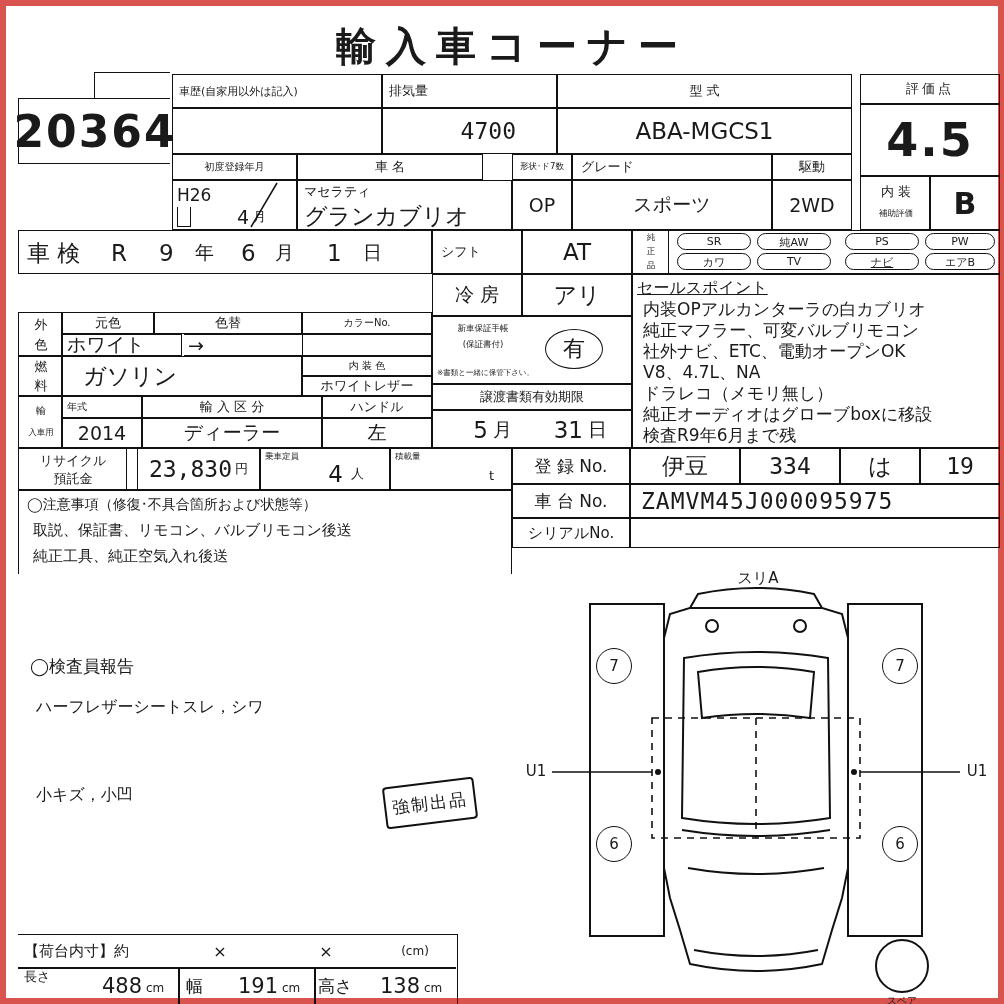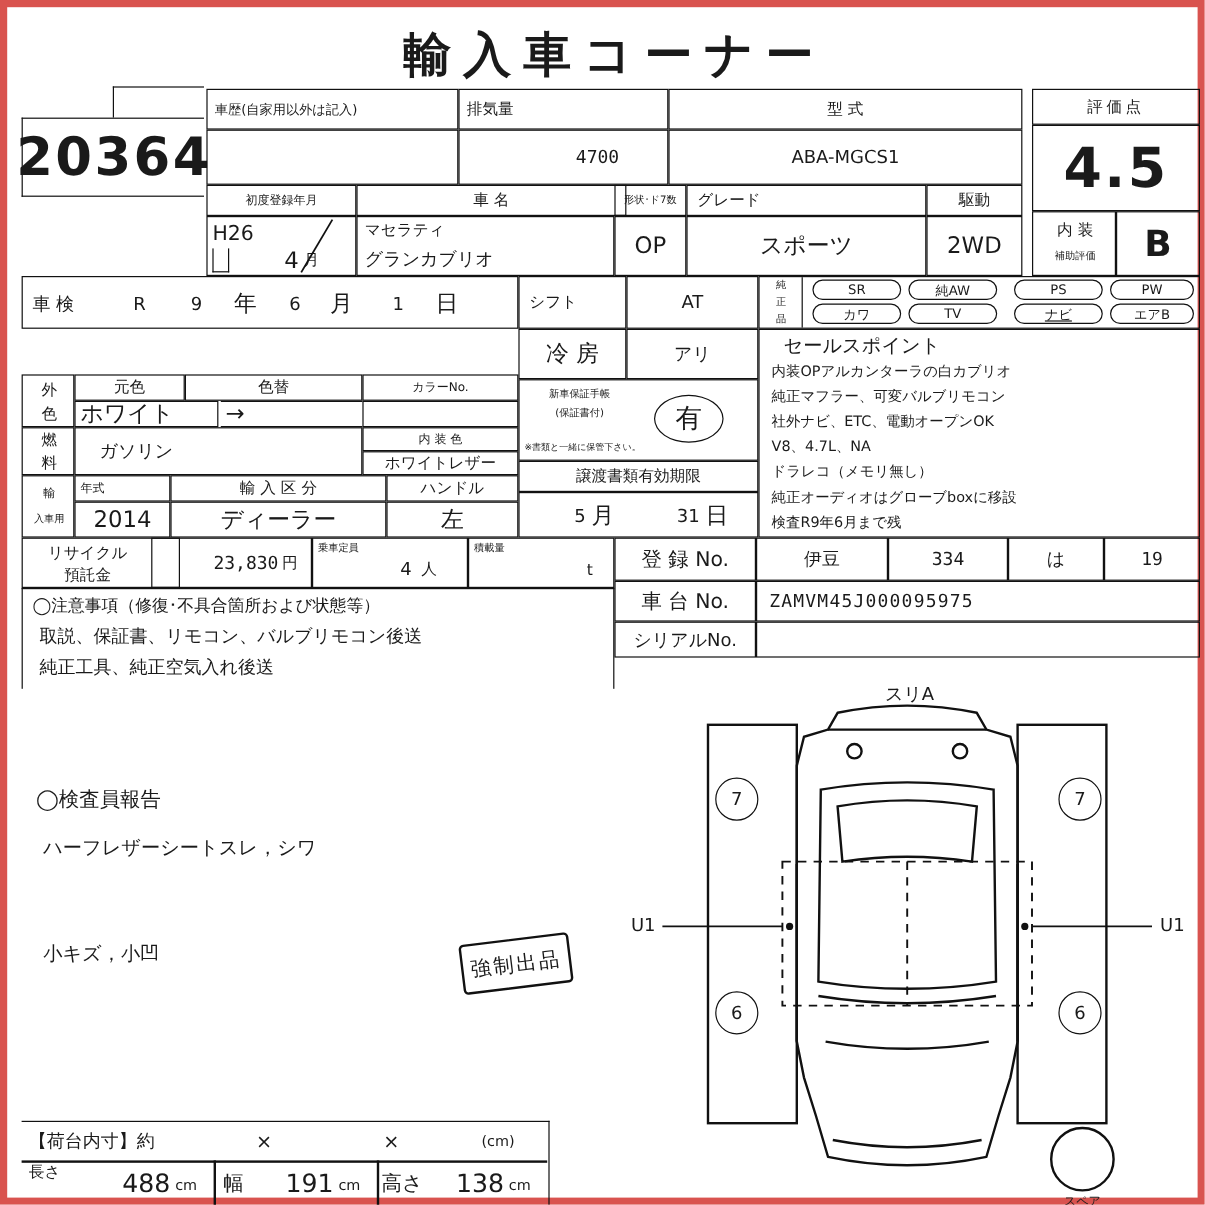--- a/index.html
+++ b/index.html
@@ -28,36 +28,36 @@
   .l{display:flex;align-items:center;justify-content:flex-start;}
   .r{display:flex;align-items:center;justify-content:flex-end;}
   .title{
     font-size:40px;font-weight:bold;letter-spacing:10px;
     text-align:center;
   }
   .lbl{font-size:13px;}
   .lbl-s{font-size:10px;}
   .lbl-xs{font-size:8.5px;}
   .val{font-size:19px;}
-  .val-l{font-size:15px;}
+  .val-l{font-size:23px;}
   .val-xl{font-size:30px;}
   .big{font-size:44px;font-weight:bold;letter-spacing:2px;}
   .mono{font-family:"DejaVu Sans Mono","Liberation Mono",monospace;}
   .pill{
     border:1.5px solid #111;border-radius:10px;
     font-size:11px;
     padding:1px 0;
     text-align:center;
   }
   .ellipse{
     border:1.5px solid #111;border-radius:50%;
     display:flex;align-items:center;justify-content:center;
     font-size:13px;
   }
-  .sp-line{font-size:12px;line-height:20px;white-space:nowrap;}
+  .sp-line{font-size:17px;line-height:20px;white-space:nowrap;}
   .note-line{font-size:15px;line-height:26px;white-space:nowrap;}
   .insp-line{font-size:16px;line-height:34px;white-space:nowrap;}
   .stamp{
     border:2px solid #111;border-radius:4px;
     font-size:17px;letter-spacing:2px;
     transform:rotate(-7deg);
     padding:5px 6px;
     display:flex;align-items:center;justify-content:center;
   }
   .circ{
@@ -98,21 +98,21 @@
     <div class="abs bx r" style="left:370px;top:96px;width:175px;height:46px;padding-right:40px;">
       <span class="val-l mono">4700</span>
     </div>
     <div class="abs bx c" style="left:545px;top:96px;width:295px;height:46px;">
       <span class="val-l">ABA-MGCS1</span>
     </div>
 
     <div class="abs bx c" style="left:160px;top:142px;width:125px;height:26px;">
       <span class="lbl-s">初度登録年月</span>
     </div>
-    <div class="abs bx c" style="left:285px;top:142px;width:225px;height:26px;">
+    <div class="abs bx c" style="left:285px;top:142px;width:186px;height:26px;">
       <span class="lbl">車  名</span>
     </div>
     <div class="abs bx c" style="left:500px;top:142px;width:60px;height:26px;">
       <span class="lbl-xs">形状･ド7数</span>
     </div>
     <div class="abs bx l" style="left:560px;top:142px;width:200px;height:26px;padding-left:8px;">
       <span class="lbl">グレード</span>
     </div>
     <div class="abs bx c" style="left:760px;top:142px;width:80px;height:26px;">
       <span class="lbl">駆動</span>
@@ -333,33 +333,33 @@
       <div class="abs pill" style="left:124px;top:2px;width:74px;height:17px;">純AW</div>
       <div class="abs pill" style="left:212px;top:2px;width:74px;height:17px;">PS</div>
       <div class="abs pill" style="left:292px;top:2px;width:70px;height:17px;">PW</div>
       <div class="abs pill" style="left:44px;top:22px;width:74px;height:17px;">カワ</div>
       <div class="abs pill" style="left:124px;top:22px;width:74px;height:17px;">TV</div>
       <div class="abs pill" style="left:212px;top:22px;width:74px;height:17px;text-decoration:underline;">ナビ</div>
       <div class="abs pill" style="left:292px;top:22px;width:70px;height:17px;">エアB</div>
     </div>
 
     <div class="abs bx" style="left:620px;top:262px;width:368px;height:174px;">
-      <div class="abs l" style="left:20px;top:2px;width:340px;height:22px;">
+      <div class="abs l" style="left:4px;top:2px;width:340px;height:22px;text-decoration:underline;">
         <span style="font-size:16px;">セールスポイント</span>
       </div>
       <div class="abs sp-line" style="left:10px;top:24px;">内装OPアルカンターラの白カブリオ</div>
       <div class="abs sp-line" style="left:10px;top:45px;">純正マフラー、可変バルブリモコン</div>
       <div class="abs sp-line" style="left:10px;top:66px;">社外ナビ、ETC、電動オープンOK</div>
       <div class="abs sp-line" style="left:10px;top:87px;">V8、4.7L、NA</div>
       <div class="abs sp-line" style="left:10px;top:108px;">ドラレコ（メモリ無し）</div>
       <div class="abs sp-line" style="left:10px;top:129px;">純正オーディオはグローブboxに移設</div>
       <div class="abs sp-line" style="left:10px;top:150px;">検査R9年6月まで残</div>
     </div>
 
-    <div class="abs bx" style="left:6px;top:436px;width:132px;height:42px;">
+    <div class="abs bx" style="left:6px;top:436px;width:120px;height:42px;">
       <div class="abs c" style="left:0;top:2px;width:108px;height:19px;">
         <span class="lbl">リサイクル</span>
       </div>
       <div class="abs c" style="left:0;top:20px;width:108px;height:19px;">
         <span class="lbl">預託金</span>
       </div>
     </div>
     <div class="abs bx" style="left:114px;top:436px;width:134px;height:42px;">
       <div class="abs r" style="left:0;top:0;width:105px;height:40px;">
         <span class="val-l mono">23,830</span>

